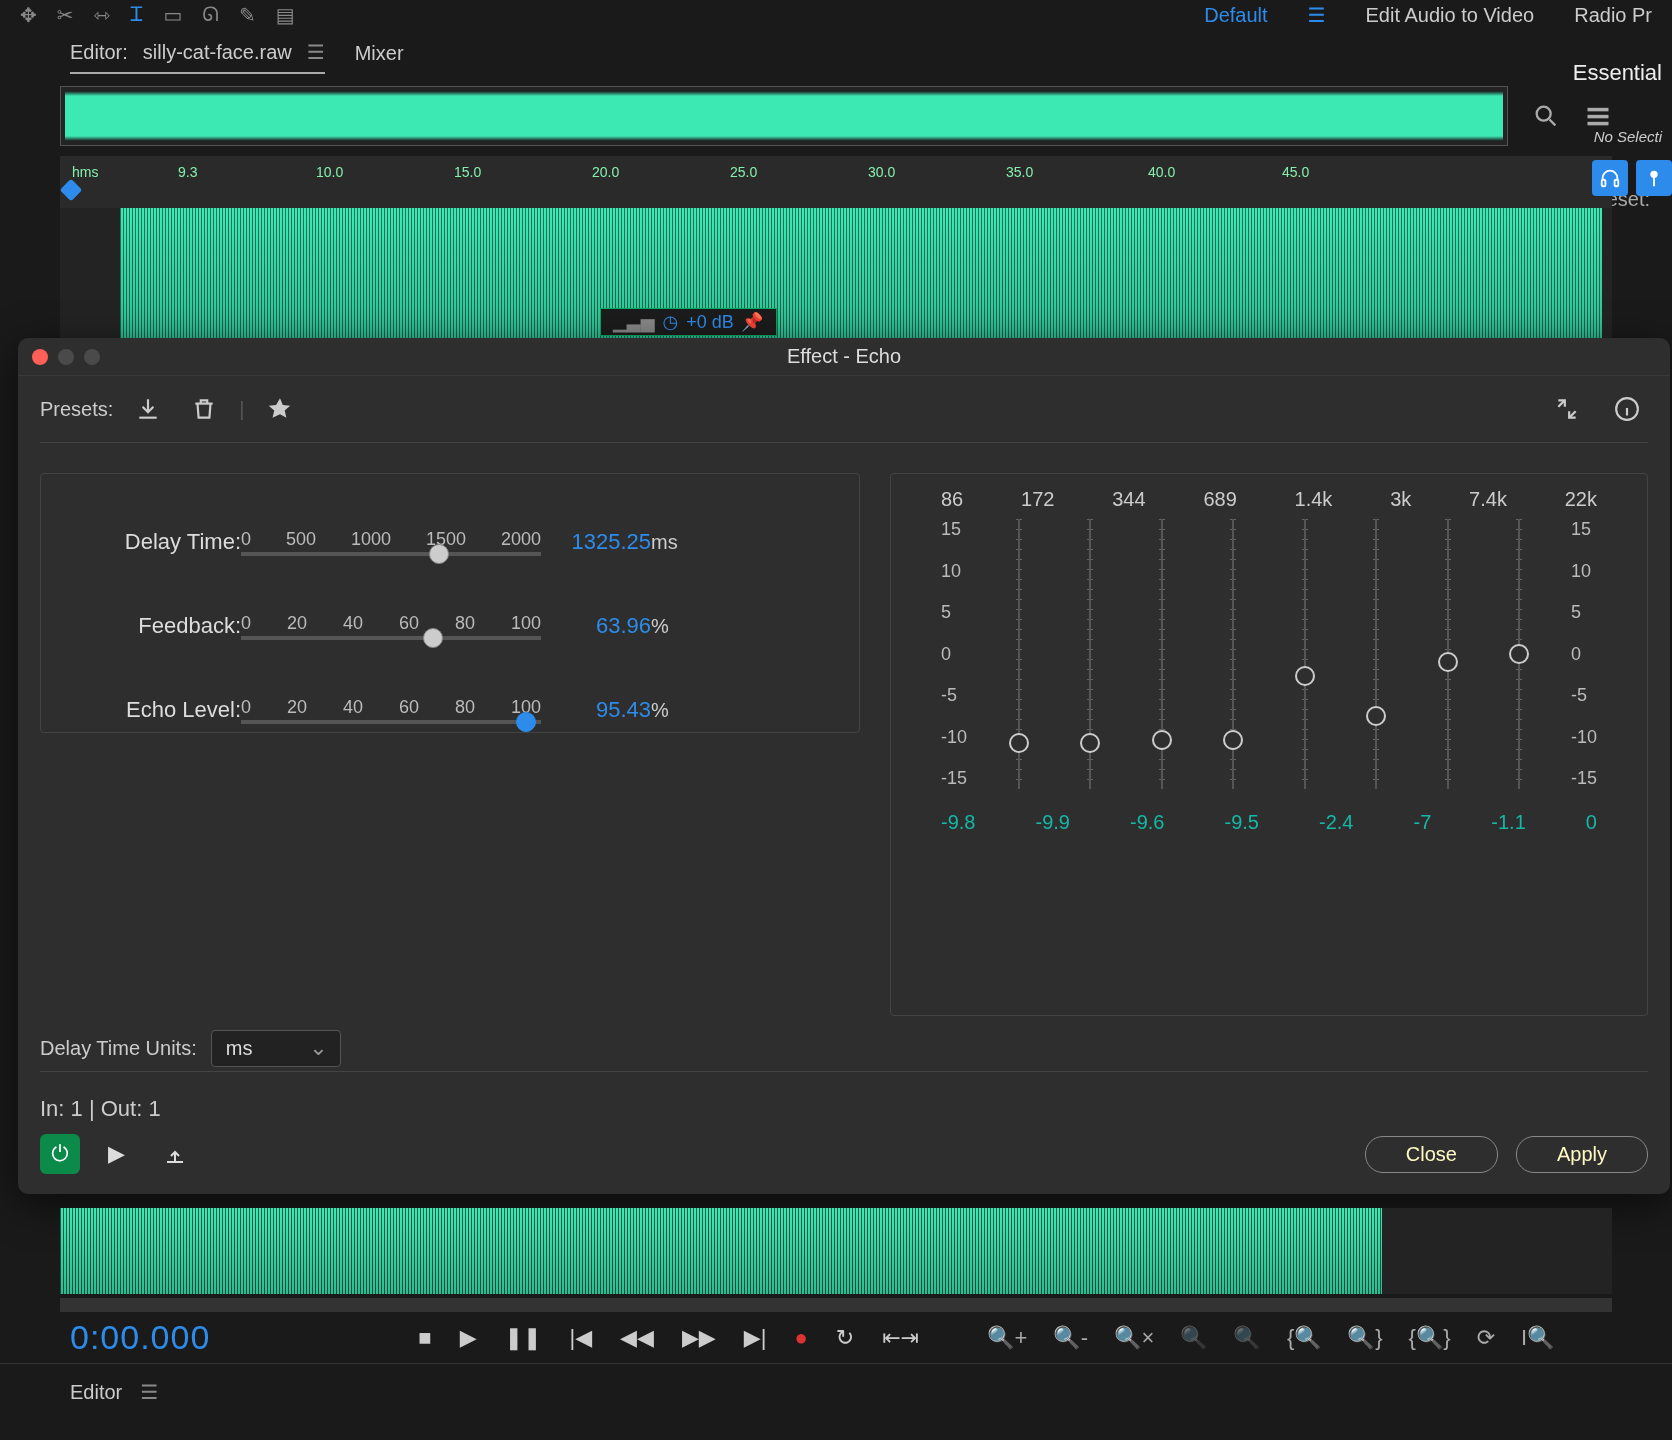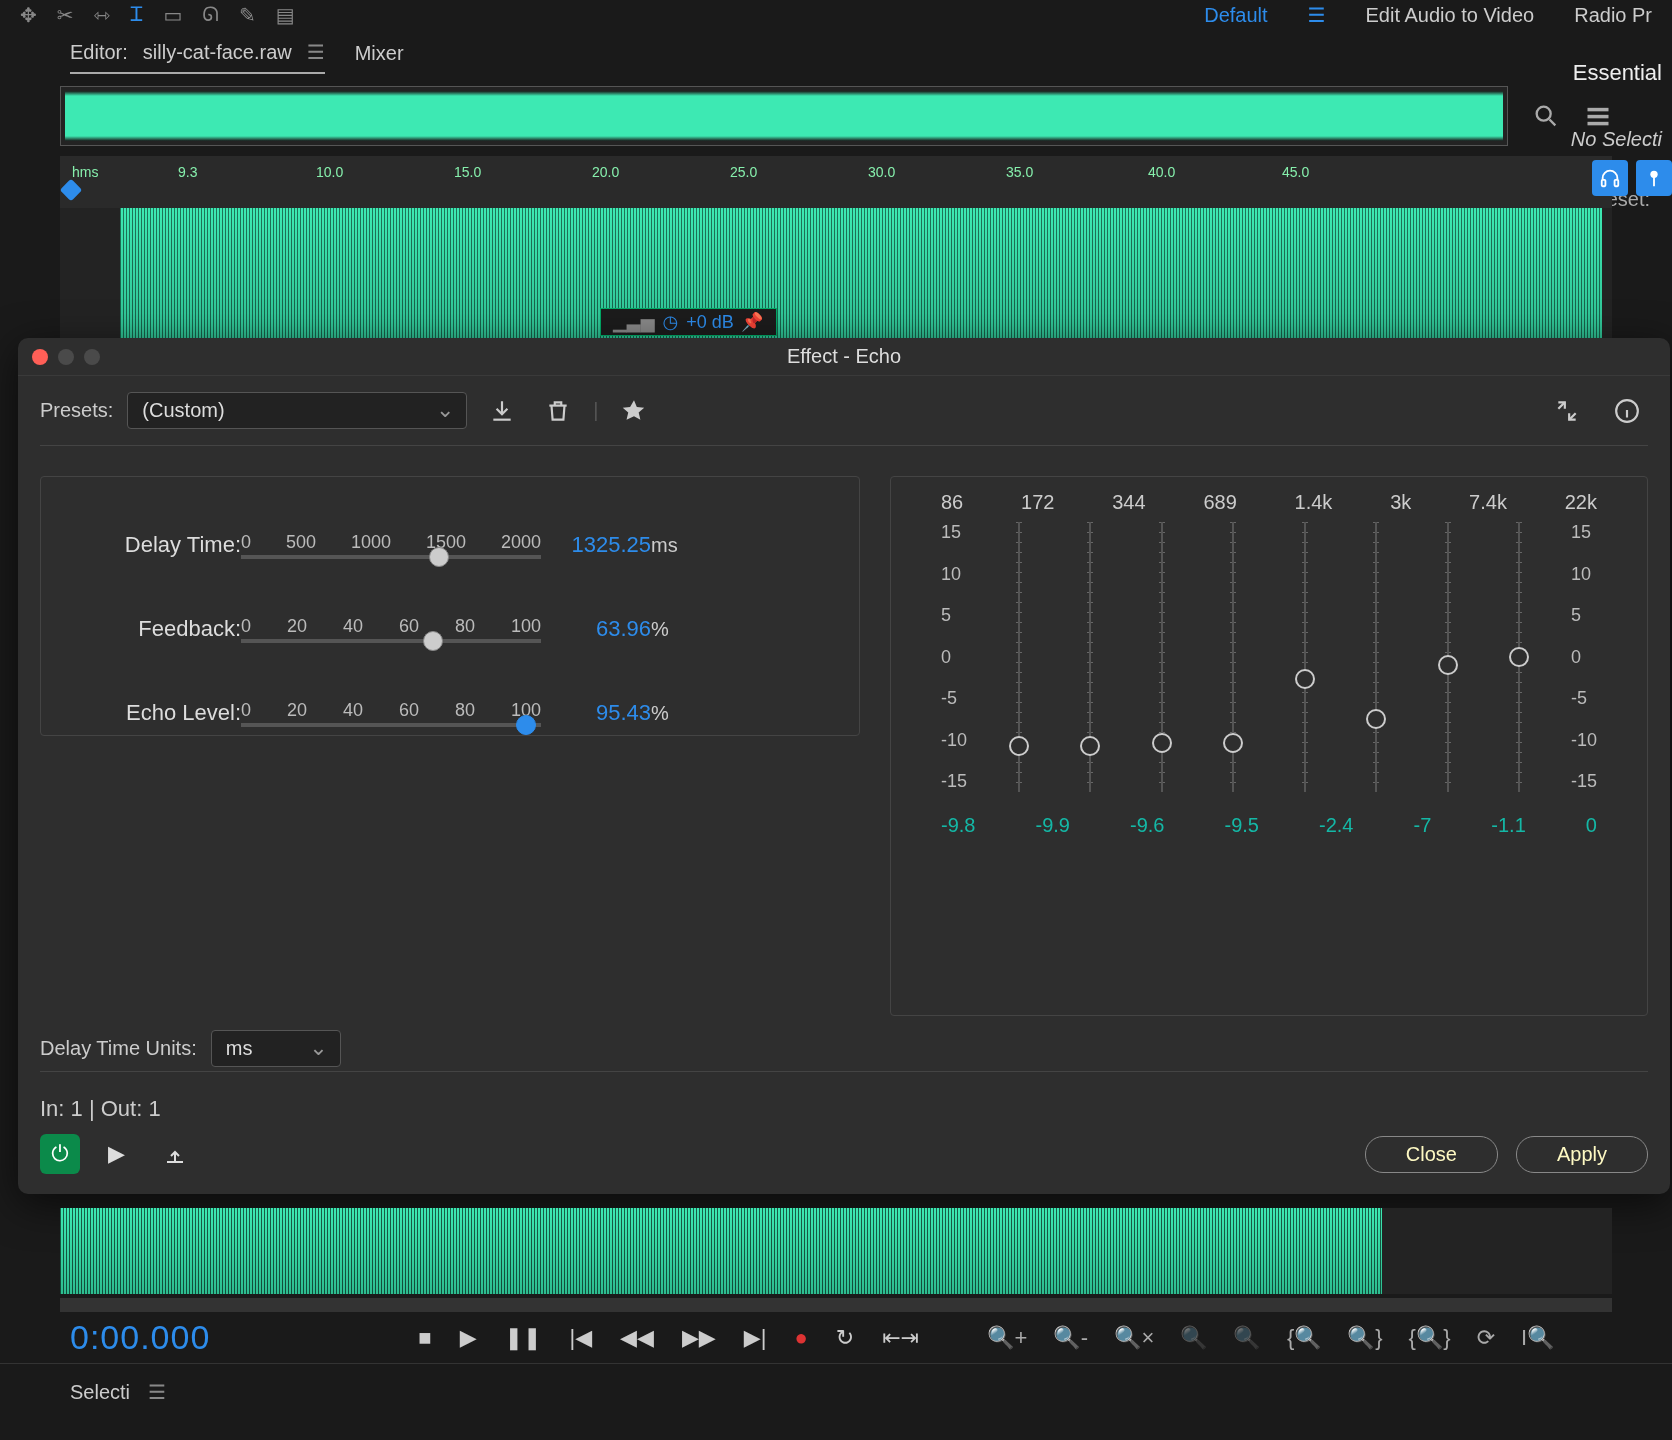--- a/index.html
+++ b/index.html
@@ -10,21 +10,21 @@
 .topbar .icons { display: flex; gap: 20px; color: #888; }
 .topbar .right { margin-left: auto; display: flex; gap: 40px; align-items: center; }
 .topbar .default { color: #2d8ceb; }
 .topbar .menu-icon { color: #2d8ceb; }
 
 
 .tabs-row { display: flex; align-items: center; padding: 10px 70px 0; gap: 30px; }
 .tab { display: flex; align-items: center; gap: 15px; padding-bottom: 8px; }
 .tab.active { border-bottom: 2px solid #aaa; }
 .side-panel-name { position:absolute; right:10px; top:60px; color:#eee; font-size:22px; }
-.side-panel-sub { position:absolute; right:10px; top:128px; color:#ccc; font-style:italic; font-size:20px; }
+.side-panel-sub { position:absolute; right:10px; top:128px; color:#ccc; font-style:italic; font-size:15px; }
 .side-preset { position:absolute; right:22px; top:188px; color:#aaa; font-size:20px; }
 
 
 .overview-row { display:flex; align-items:center; margin: 12px 60px 0; gap:24px; }
 .overview { flex:1; height:60px; border:1px solid #555; background:#232323; position:relative; overflow:hidden; }
 .overview-wave { position:absolute; inset:4px; background: linear-gradient(to bottom, #1a1a1a 0%, #3de9b3 10%, #3de9b3 90%, #1a1a1a 100%); }
 .zoom-icon, .list-icon { color:#888; cursor:pointer; }
 
 
 .timeline-wrap { margin: 10px 60px 0; position: relative; }
@@ -207,23 +207,20 @@
     <div class="traffic">
       <span class="tr-red"></span>
       <span class="tr-gray"></span>
       <span class="tr-gray"></span>
     </div>
     <div class="dlg-title">Effect - Echo</div>
   </div>
 
   <div class="dlg-presets">
     <label>Presets:</label>
-    <div class="preset-select">
-      <span>(Custom)</span>
-    </div>
     <span class="icon-btn">
         <svg width="26" height="26" viewBox="0 0 24 24" fill="none" stroke="#ccc" stroke-width="2">
           <path d="M12 3v12"></path>
           <path d="M7 10l5 5 5-5"></path>
           <path d="M4 20h16"></path>
         </svg>
       </span>
     <span class="icon-btn">
         <svg width="26" height="26" viewBox="0 0 24 24" fill="none" stroke="#ccc" stroke-width="2">
           <path d="M4 7h16"></path>
@@ -460,15 +457,15 @@
       <span>{🔍</span>
       <span>🔍}</span>
       <span>{🔍}</span>
       <span>⟳</span>
       <span>I🔍</span>
     </div>
   </div>
 </div>
 
 <div class="levels-row">
-  <span>Selecti</span>
+  <span>Editor</span>
   <span style="color:#888;">☰</span>
 </div>
 
 </body></html>

